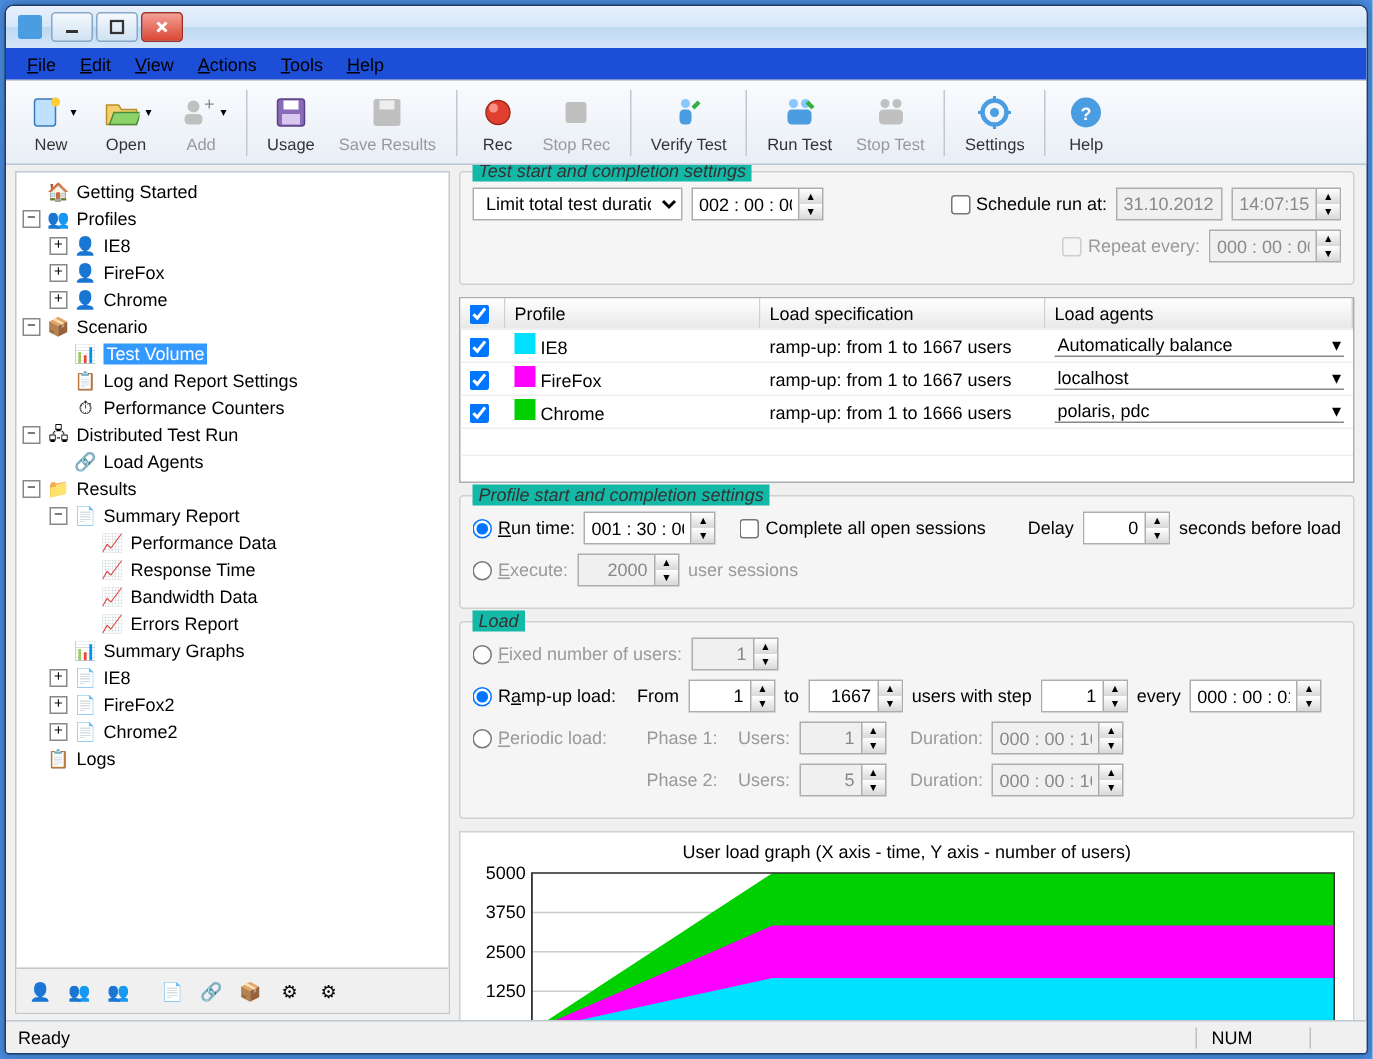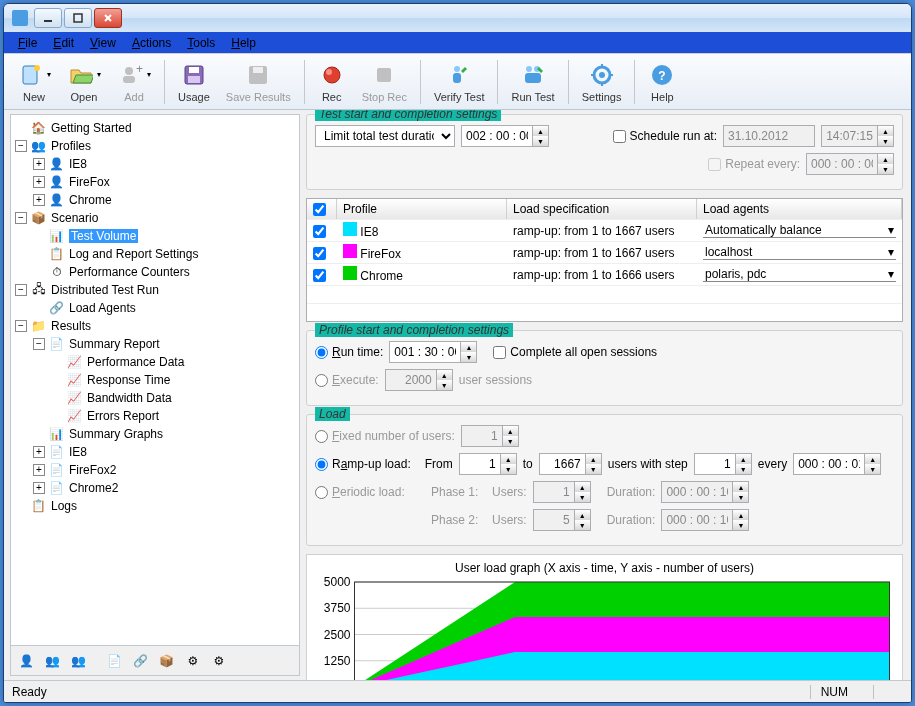--- a/index.html
+++ b/index.html
@@ -62,21 +62,21 @@
 .profile-table th { background: linear-gradient(180deg,#fff,#e8e8e8); text-align: left; padding: 3px 6px; border-right: 1px solid #d0d0d0; font-weight: normal; }
 .profile-table td { padding: 2px 6px; border-top: 1px solid #eee; }
 .profile-table .color-sw { width: 14px; height: 14px; display: inline-block; }
 .agent-select { display: flex; align-items: center; justify-content: space-between; border-bottom: 1px solid #888; padding: 0 2px; }
 
 .chart-wrap { border: 1px solid #d0d0d0; padding: 4px; background: #fff; }
 .chart-title { text-align: center; padding: 2px; }
 .chart-svg { width: 100%; height: 130px; display: block; }
 
 .statusbar { height: 22px; border-top: 1px solid #c0c8d0; background: #f0f0f0; display: flex; align-items: center; padding: 0 8px; }
-.statusbar .right { margin-left: auto; display: flex; gap: 15px; }
+.statusbar .right { margin-left: auto; display: flex; gap: 28px; }
 .statusbar .cell { border-left: 1px solid #c0c0c0; padding: 0 10px; }
 
 svg.ico-shape { width: 24px; height: 24px; }
 </style>
 </head>
 <body>
 
 <div class="window">
   <div class="titlebar">
     <div class="titlebar-icon"></div>
@@ -200,20 +200,30 @@
     <div class="tb-btn">
         <div class="ico">
           <svg class="ico-shape" viewBox="0 0 24 24">
             <circle cx="8" cy="6" r="3" fill="#88c8ff"></circle>
             <circle cx="16" cy="6" r="3" fill="#88c8ff"></circle>
             <rect x="4" y="10" width="16" height="10" rx="3" fill="#4a9de0"></rect>
             <path d="M18 4l4 4-2 2-4-4z" fill="#33b040"></path>
           </svg>
         </div>
         <div class="lbl">Run Test</div>
+      </div>
+    <div class="tb-btn disabled">
+        <div class="ico">
+          <svg class="ico-shape" viewBox="0 0 24 24">
+            <circle cx="8" cy="6" r="3" fill="#c0c0c0"></circle>
+            <circle cx="16" cy="6" r="3" fill="#c0c0c0"></circle>
+            <rect x="4" y="10" width="16" height="10" rx="3" fill="#c0c0c0"></rect>
+          </svg>
+        </div>
+        <div class="lbl">Stop Test</div>
       </div>
     <div class="sep"></div>
     <div class="tb-btn">
         <div class="ico">
           <svg class="ico-shape" viewBox="0 0 24 24">
             <circle cx="12" cy="12" r="8" fill="none" stroke="#4a9de0" stroke-width="3"></circle>
             <circle cx="12" cy="12" r="3" fill="#4a9de0"></circle>
             <g stroke="#4a9de0" stroke-width="2">
               <line x1="12" y1="1" x2="12" y2="5"></line>
               <line x1="12" y1="19" x2="12" y2="23"></line>
@@ -426,21 +436,21 @@
           <select style="width:140px"><option>Limit total test duration:</option></select>
           <div class="spinner-wrap">
               <input style="width: 70px; text-align: center;" value="002 : 00 : 00">
               <div class="spins">
                 <div>▲</div>
                 <div>▼</div>
               </div>
             </div>
           <div class="row-right">
             <label><input type="checkbox" style=""><span>Schedule run at:</span></label>
-            <input type="text" disabled="" style="width: 92px;" value="31.10.2012">
+            <input type="text" disabled="" style="width: 71px;" value="31.10.2012">
             <div class="spinner-wrap disabled">
                 <input disabled="" style="width: 55px; text-align: center;" value="14:07:15">
                 <div class="spins">
                   <div>▲</div>
                   <div>▼</div>
                 </div>
               </div>
           </div>
         </div>
         <div class="row">
@@ -516,20 +526,31 @@
         <div class="row">
           <label><input type="radio" name="pstart" checked="" style=""><u>R</u>un time:</label>
           <div class="spinner-wrap">
               <input style="width: 70px; text-align: center;" value="001 : 30 : 00">
               <div class="spins">
                 <div>▲</div>
                 <div>▼</div>
               </div>
             </div>
           <label style="margin-left:10px"><input type="checkbox" style=""><span>Complete all open sessions</span></label>
+          <div class="row-right">
+            <span>Delay</span>
+            <div class="spinner-wrap">
+                <input style="width: 40px;" value="0">
+                <div class="spins">
+                  <div>▲</div>
+                  <div>▼</div>
+                </div>
+              </div>
+            <span>seconds before load</span>
+          </div>
         </div>
         <div class="row">
           <label class="disabled"><input type="radio" name="pstart" style=""><u>E</u>xecute:</label>
           <div class="spinner-wrap disabled">
               <input disabled="" style="width: 50px;" value="2000">
               <div class="spins">
                 <div>▲</div>
                 <div>▼</div>
               </div>
             </div>

